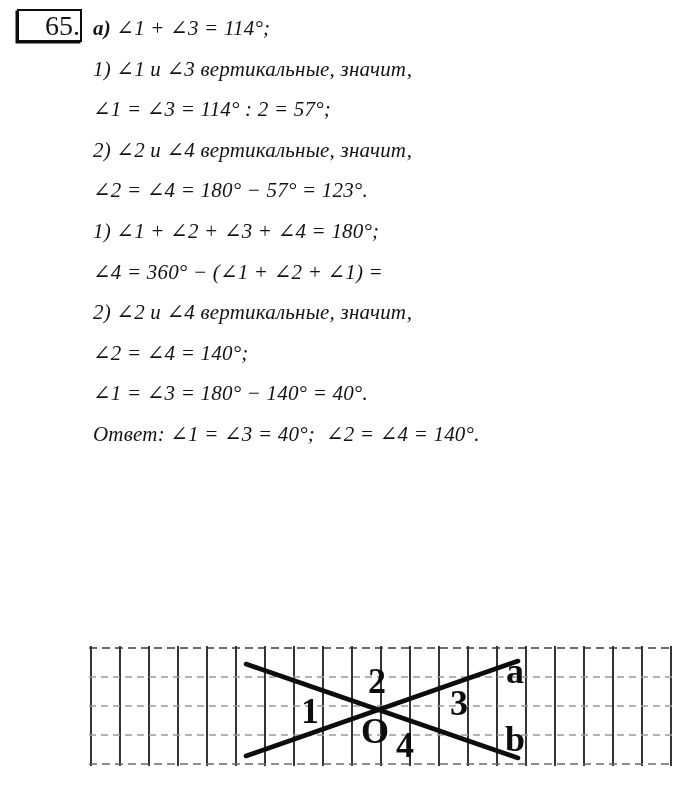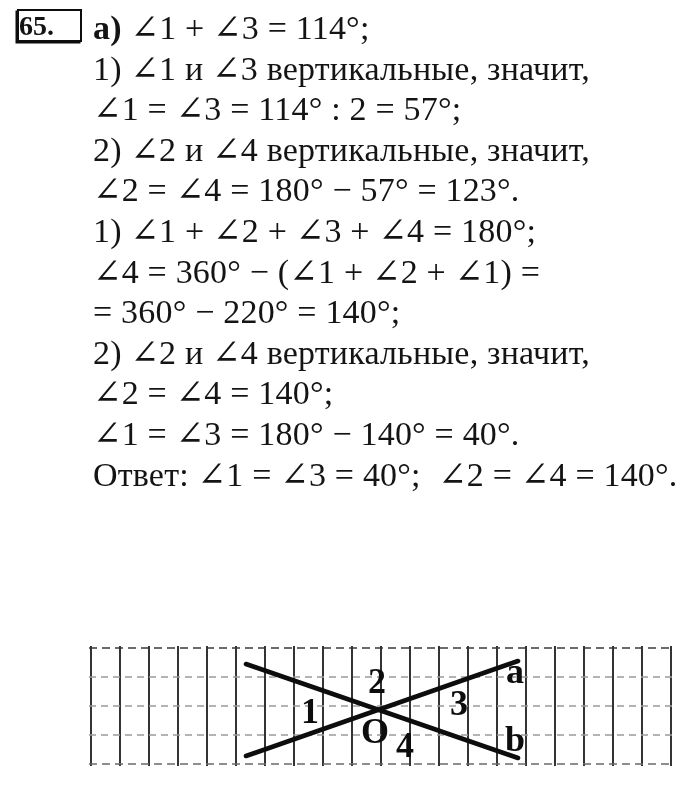--- a/index.html
+++ b/index.html
@@ -8,30 +8,31 @@
     background: #ffffff;
     font-family: "Liberation Serif", "DejaVu Serif", "DejaVu Sans", serif;
     color: #141414;
     position: relative;
     overflow: hidden;
   }
   .num-box {
     position: absolute; left: 17px; top: 9px;
     width: 61px; height: 29px;
     border: 2.5px solid #0d0d0d;
-    display: flex; align-items: center; justify-content: flex-start;
-    font-weight: bold; font-size: 28px;
+    display: flex; align-items: center; justify-content: flex-end;
+    font-weight: normal; font-size: 28px;
     box-shadow: -1.5px 1.5px 0 #0d0d0d;
     background: #fff;
   }
   .solution {
     position: absolute; left: 93px; top: 8px; width: 600px;
-    font-size: 34px; line-height: 40.6px;
+    font-size: 21px; line-height: 40.6px;
     letter-spacing: 0.2px;
     white-space: nowrap;
+    font-style: italic;
   }
   .solution .line { height: 40.6px; }
   .solution .b { font-weight: bold; }
   .figure-wrap {
     position: absolute; left: 86px; top: 642px;
     width: 592px; height: 132px;
   }
   svg text {
     font-family: "Liberation Serif", "DejaVu Serif", serif;
     font-weight: bold;
@@ -50,21 +51,20 @@
   </div>
 
   <div class="solution">
     <div class="line"><span class="b">а) </span><span>∠1 + ∠3 = 114°;</span></div>
     <div class="line"><span class="b"></span><span>1) ∠1 и ∠3 вертикальные, значит,</span></div>
     <div class="line"><span class="b"></span><span>∠1 = ∠3 = 114° : 2 = 57°;</span></div>
     <div class="line"><span class="b"></span><span>2) ∠2 и ∠4 вертикальные, значит,</span></div>
     <div class="line"><span class="b"></span><span>∠2 = ∠4 = 180° − 57° = 123°.</span></div>
     <div class="line"><span class="b"></span><span>1) ∠1 + ∠2 + ∠3 + ∠4 = 180°;</span></div>
     <div class="line"><span class="b"></span><span>∠4 = 360° − (∠1 + ∠2 + ∠1) =</span></div>
-    <div class="line"><span class="b"></span><span>= 360° − 220° = 140°;</span></div>
     <div class="line"><span class="b"></span><span>2) ∠2 и ∠4 вертикальные, значит,</span></div>
     <div class="line"><span class="b"></span><span>∠2 = ∠4 = 140°;</span></div>
     <div class="line"><span class="b"></span><span>∠1 = ∠3 = 180° − 140° = 40°.</span></div>
     <div class="line"><span class="b"></span><span>Ответ: ∠1 = ∠3 = 40°;&nbsp; ∠2 = ∠4 = 140°.</span></div>
   </div>
 
   <div class="figure-wrap">
     <svg width="592" height="132" viewBox="0 0 592 132">
       <defs>
         <pattern id="vgrid" patternUnits="userSpaceOnUse" x="4" y="0" width="29" height="132">

